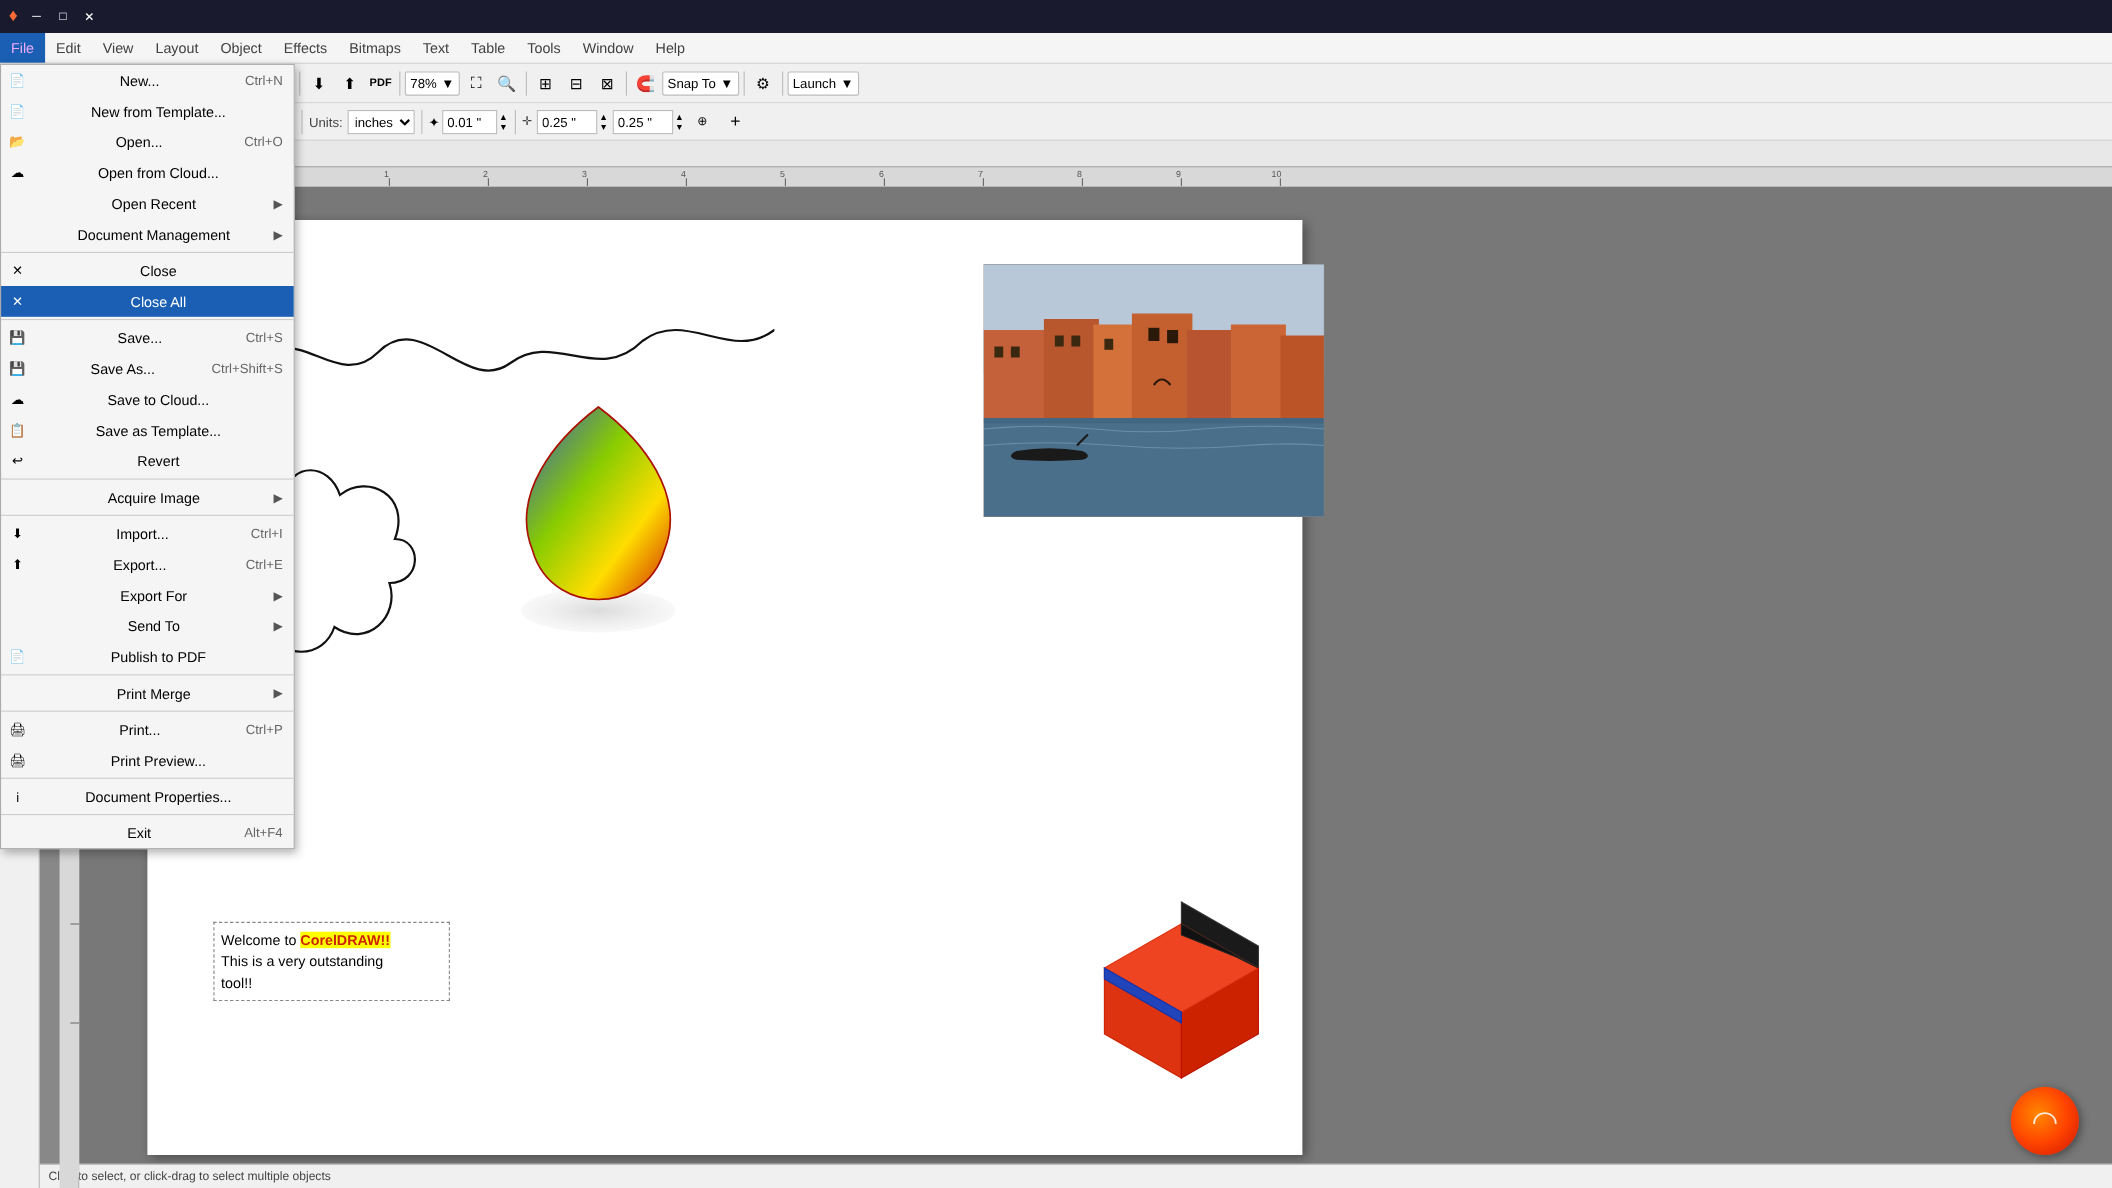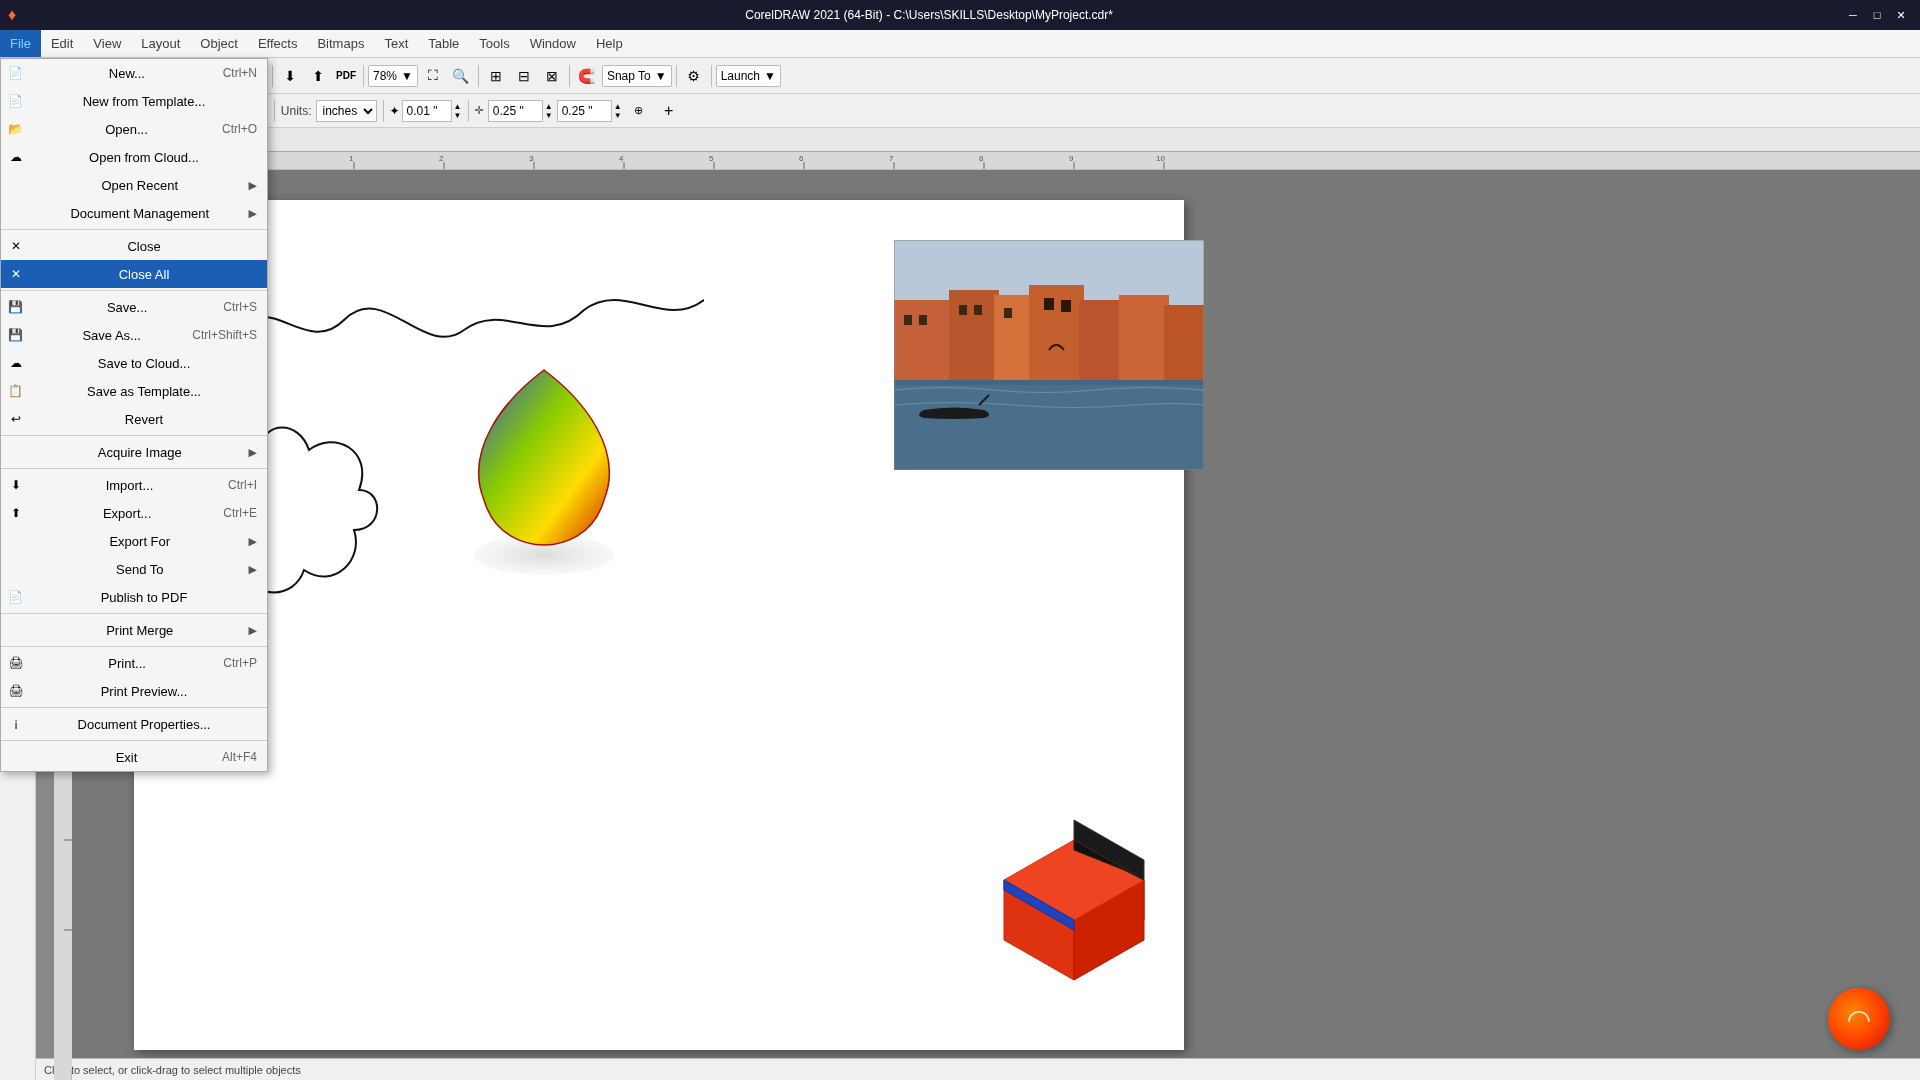--- a/index.html
+++ b/index.html
@@ -57,21 +57,21 @@
       padding: 0 10px;
       display: flex;
       align-items: center;
       cursor: pointer;
       font-size: 13px;
       color: #404040;
       position: relative;
     }
     .menu-item.file-active {
       background: #1a5fb4;
-      color: #7dd3fc;
+      color: #f0abfc;
     }
 
     
     #toolbar1 {
       background: #f0f0f0;
       height: 36px;
       display: flex;
       align-items: center;
       padding: 0 4px;
       gap: 2px;
@@ -279,21 +279,20 @@
       padding: 0 8px;
       font-size: 11px;
       color: #444;
     }
   </style>
 </head>
 <body>
 
 <div id="title-bar">
   <span style="color:#ff6b35;font-size:16px;font-weight:bold;">♦</span>
-  <span class="title-text">CorelDRAW 2021 (64-Bit) - C:\Users\SKILLS\Desktop\MyProject.cdr*</span>
   <div class="win-controls">
     <button class="win-btn">─</button>
     <button class="win-btn">□</button>
     <button class="win-btn close">✕</button>
   </div>
 </div>
 
 <div id="menu-bar">
   <div class="menu-item file-active">File</div>
   <div class="menu-item">Edit</div>
@@ -584,20 +583,27 @@
 
           <polygon points="130,120 200,80 200,140 130,180" fill="#cc2200" stroke="#bb1100" stroke-width="1"></polygon>
 
           <polygon points="60,80 130,40 200,80 130,120" fill="#ee4422" stroke="#dd3311" stroke-width="1"></polygon>
 
           <polygon points="130,40 200,80 180,70 130,50" fill="#111" stroke="#222" stroke-width="1"></polygon>
 
           <polygon points="60,80 130,120 130,130 60,90" fill="#2244bb" stroke="#1133aa" stroke-width="1"></polygon>
         </svg>
 
+        <div style="position:absolute;bottom:140px;left:60px;width:215px;border:1.5px dashed #888;padding:6px;background:transparent;font-size:13px;line-height:1.5;">
+          <span>
+            Welcome to <span style="color:#cc2200;font-weight:bold;background:#ffff00;">CorelDRAW!!</span>
+          </span><br>
+          <span>This is a very outstanding</span><br>
+          <span>tool!!</span>
+        </div>
       </div>
 
       <div style="position:absolute;bottom:30px;right:30px;width:62px;height:62px;border-radius:50%;background:radial-gradient(circle at 40% 40%, #ff8800, #ff4400, #cc1100);box-shadow:2px 2px 8px rgba(0,0,0,0.4);display:flex;align-items:center;justify-content:center;font-size:28px;color:rgba(255,255,255,0.85);">
         ◠
       </div>
     </div>
 
     <div id="status-bar" style="position:absolute;bottom:0;left:0;right:0;height:22px;background:#f0f0f0;border-top:1px solid #bbb;display:flex;align-items:center;padding:0 8px;font-size:11px;color:#444;">
       <span>Click to select, or click-drag to select multiple objects</span>
     </div>

